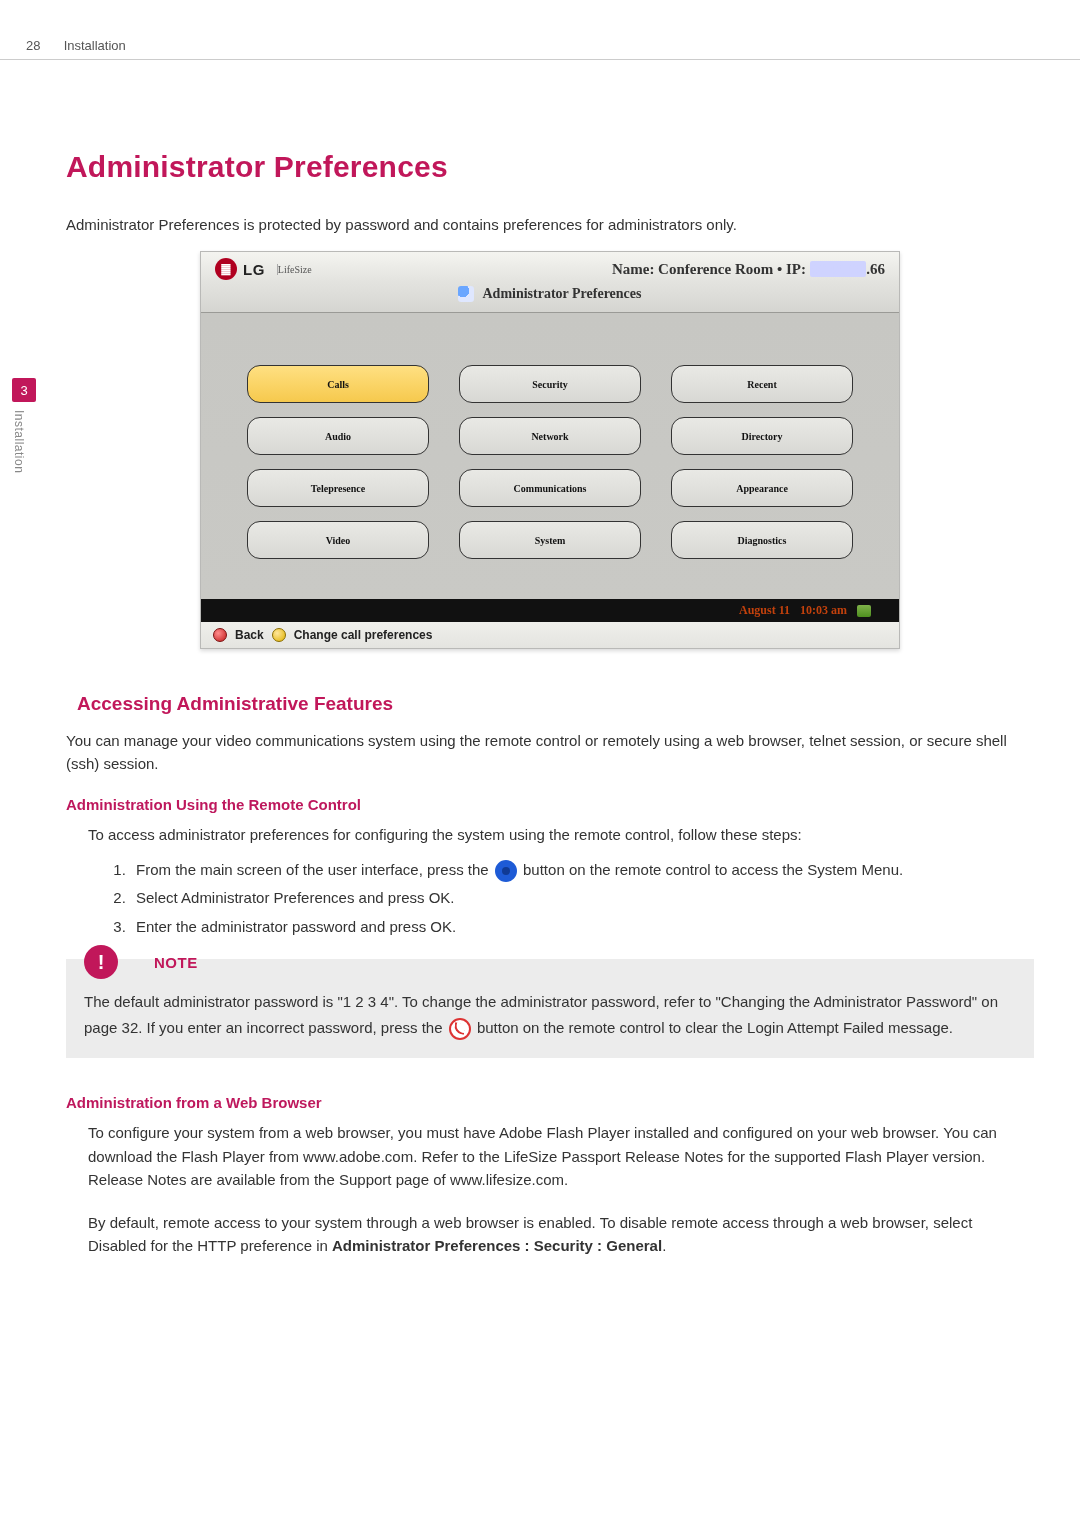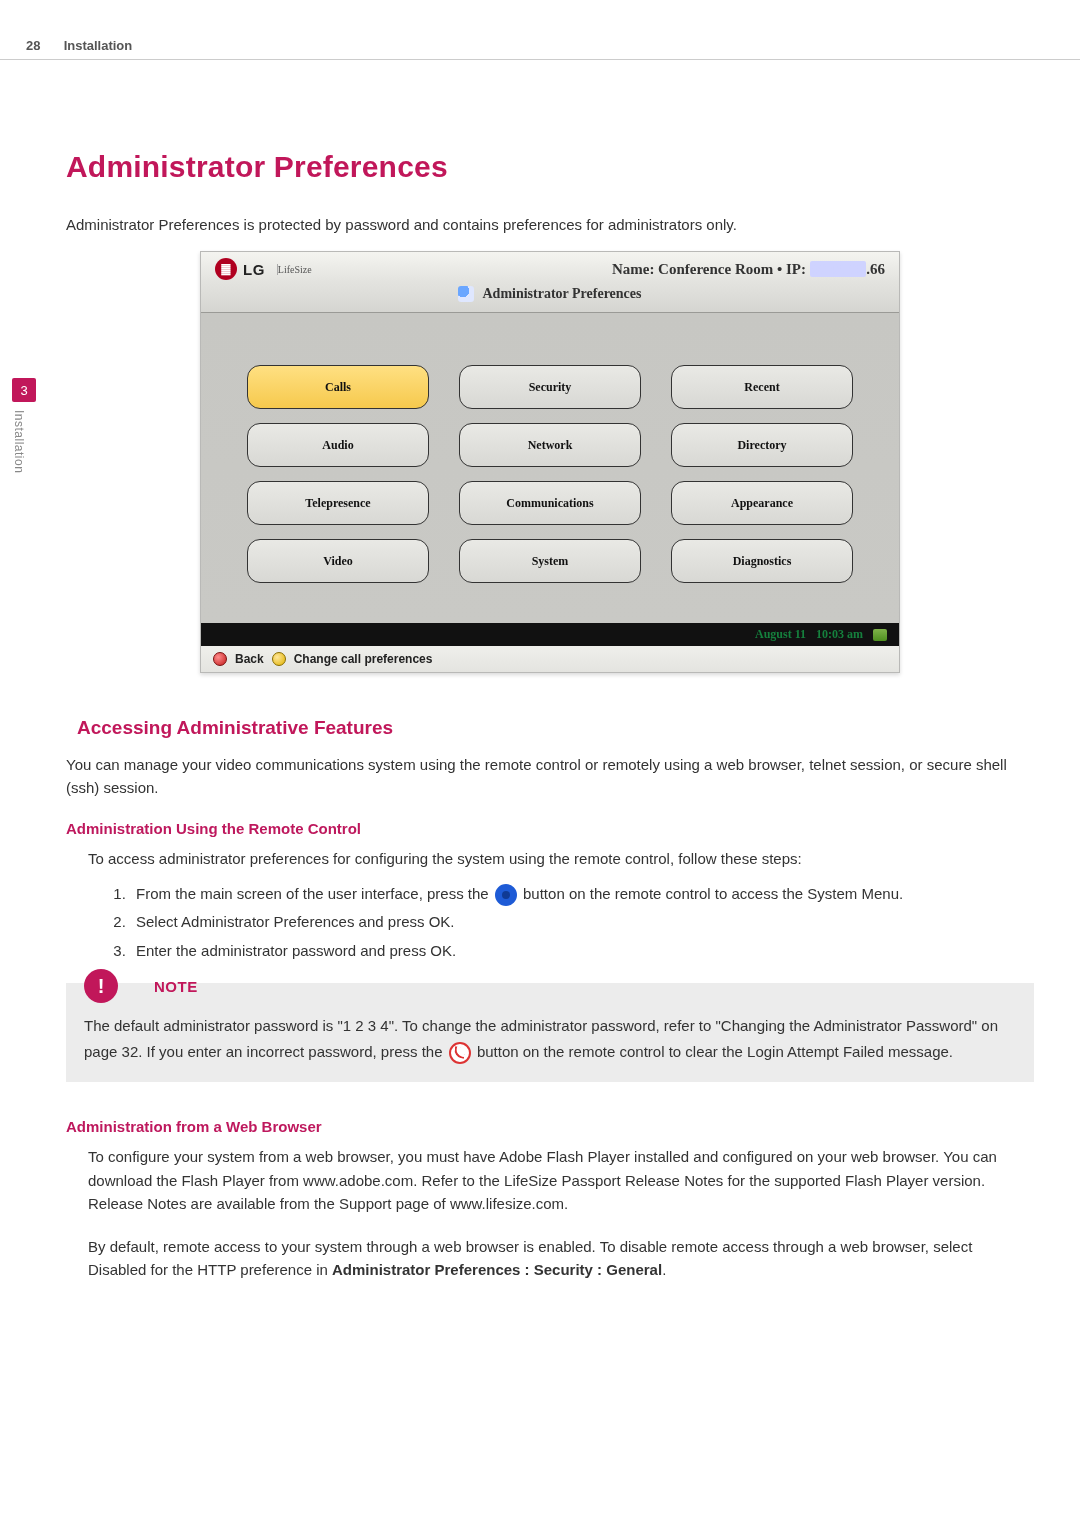--- a/index.html
+++ b/index.html
@@ -1,18 +1,18 @@
 <!DOCTYPE html>
 <html><head>
 <meta charset="utf-8">
 <style>
   * { box-sizing: border-box; margin: 0; padding: 0; }
   html, body { width: 1080px; background: #fff; font-family: Arial, Helvetica, sans-serif; color: #333; }
   .page { position: relative; width: 1080px; min-height: 1527px; padding: 38px 0 0 0; }
-  .running-head { font-size: 13px; color: #555; padding-left: 26px; font-weight: bold; }
+  .running-head { font-size: 13px; color: #555; padding-left: 26px; }
   .running-head .pn { display: inline-block; width: 34px; }
   .rule { border: none; border-top: 1px solid #ccc; margin: 6px 0 0 0; }
   .content { padding: 90px 46px 0 66px; }
   h1.title { color: #c1175a; font-weight: 600; font-size: 30px; margin-bottom: 32px; letter-spacing: .2px; }
   p.lead { font-size: 15px; margin-bottom: 18px; }
   .side-tab { position: absolute; left: 12px; top: 378px; width: 26px; }
   .side-tab .num { background: #c1175a; color: #fff; width: 24px; height: 24px; border-radius: 2px; display: flex; align-items: center; justify-content: center; font-size: 13px; }
   .side-tab .txt { writing-mode: vertical-rl; font-size: 12px; color: #888; margin-top: 8px; letter-spacing: .5px; }
   
   .shot-wrap { display: flex; justify-content: center; margin: 14px 0 44px 0; }
@@ -20,23 +20,23 @@
   .shot-top { display: flex; align-items: center; justify-content: space-between; padding: 6px 14px 2px 14px; background: linear-gradient(#f4f4f0,#e3e3df); }
   .brand { display:flex; align-items:center; gap:6px; }
   .lg-badge { width:22px; height:22px; border-radius:50%; background:#b00020; color:#fff; font-size:12px; font-weight:bold; display:flex; align-items:center; justify-content:center; }
   .lg-text { font-weight: 800; letter-spacing: .5px; font-family: Arial, sans-serif; font-size: 15px; color:#222; }
   .lifesize { font-size: 10px; color:#555; border-left:1px solid #aaa; margin-left:6px; }
   .top-right { font-size: 15px; font-weight: 700; }
   .ip-blur { color:#cfd3ff; background:#cfd3ff; border-radius:2px; padding:0 2px; }
   .shot-title-row { text-align:center; font-weight:700; font-size:14px; padding:4px 0 10px 0; border-bottom:1px solid #9a9a96; display:flex; align-items:center; justify-content:center; gap:8px; background:linear-gradient(#e3e3df,#d5d5d1); }
   .wrench { width:16px; height:16px; background: radial-gradient(circle at 30% 30%, #6aa6ff 0 40%, transparent 41%), #dfe7ff; border-radius:3px; position:relative; }
   .grid3 { display:grid; grid-template-columns: repeat(3, 1fr); column-gap: 30px; row-gap: 14px; padding: 52px 46px 40px 46px; background: linear-gradient(#c7c7c3,#c9c9c5); }
-  .pill { height:44px; border:1.6px solid #333; border-radius:13px; display:flex; align-items:center; justify-content:center; font-size:12px; font-weight:700; background:linear-gradient(#e9e9e5,#d8d8d4); color:#111; }
+  .pill { height:38px; border:1.6px solid #333; border-radius:13px; display:flex; align-items:center; justify-content:center; font-size:10px; font-weight:700; background:linear-gradient(#e9e9e5,#d8d8d4); color:#111; }
   .pill.sel { background: linear-gradient(#ffe082,#f6c94d); }
-  .shot-status { display:flex; justify-content:flex-end; align-items:center; gap:10px; background:#111; color:#15803d; font-size:12px; font-weight:700; padding:4px 12px; }
+  .shot-status { display:flex; justify-content:flex-end; align-items:center; gap:10px; background:#111; color:#c2410c; font-size:12px; font-weight:700; padding:4px 28px; }
   .net-ic { width:14px; height:12px; background: linear-gradient(#7fb24a,#4e8f1f); border-radius:2px; }
   .shot-foot { background:linear-gradient(#efefeb,#e4e4e0); padding:6px 12px; display:flex; align-items:center; gap:8px; font-size:12px; font-weight:700; font-family: Arial, sans-serif; color:#222; }
   .dot-red  { width:14px; height:14px; border-radius:50%; background: radial-gradient(circle at 35% 35%, #ff8c8c, #c21b1b); border:1px solid #7a0f0f; }
   .dot-yel  { width:14px; height:14px; border-radius:50%; background: radial-gradient(circle at 35% 35%, #ffe69a, #e0b200); border:1px solid #8a6d00; }
   
   h2.sub { color:#c1175a; font-size:19px; font-weight:600; margin: 10px 0 14px 11px; }
   p.body { font-size:15px; line-height:1.55; margin-bottom:20px; }
   h3.h3 { color:#be185d; font-size:15px; font-weight:700; margin: 10px 0 10px 0; }
   .indent { padding-left: 22px; }
   ol.steps { padding-left: 42px; font-size:15px; line-height:1.9; }

